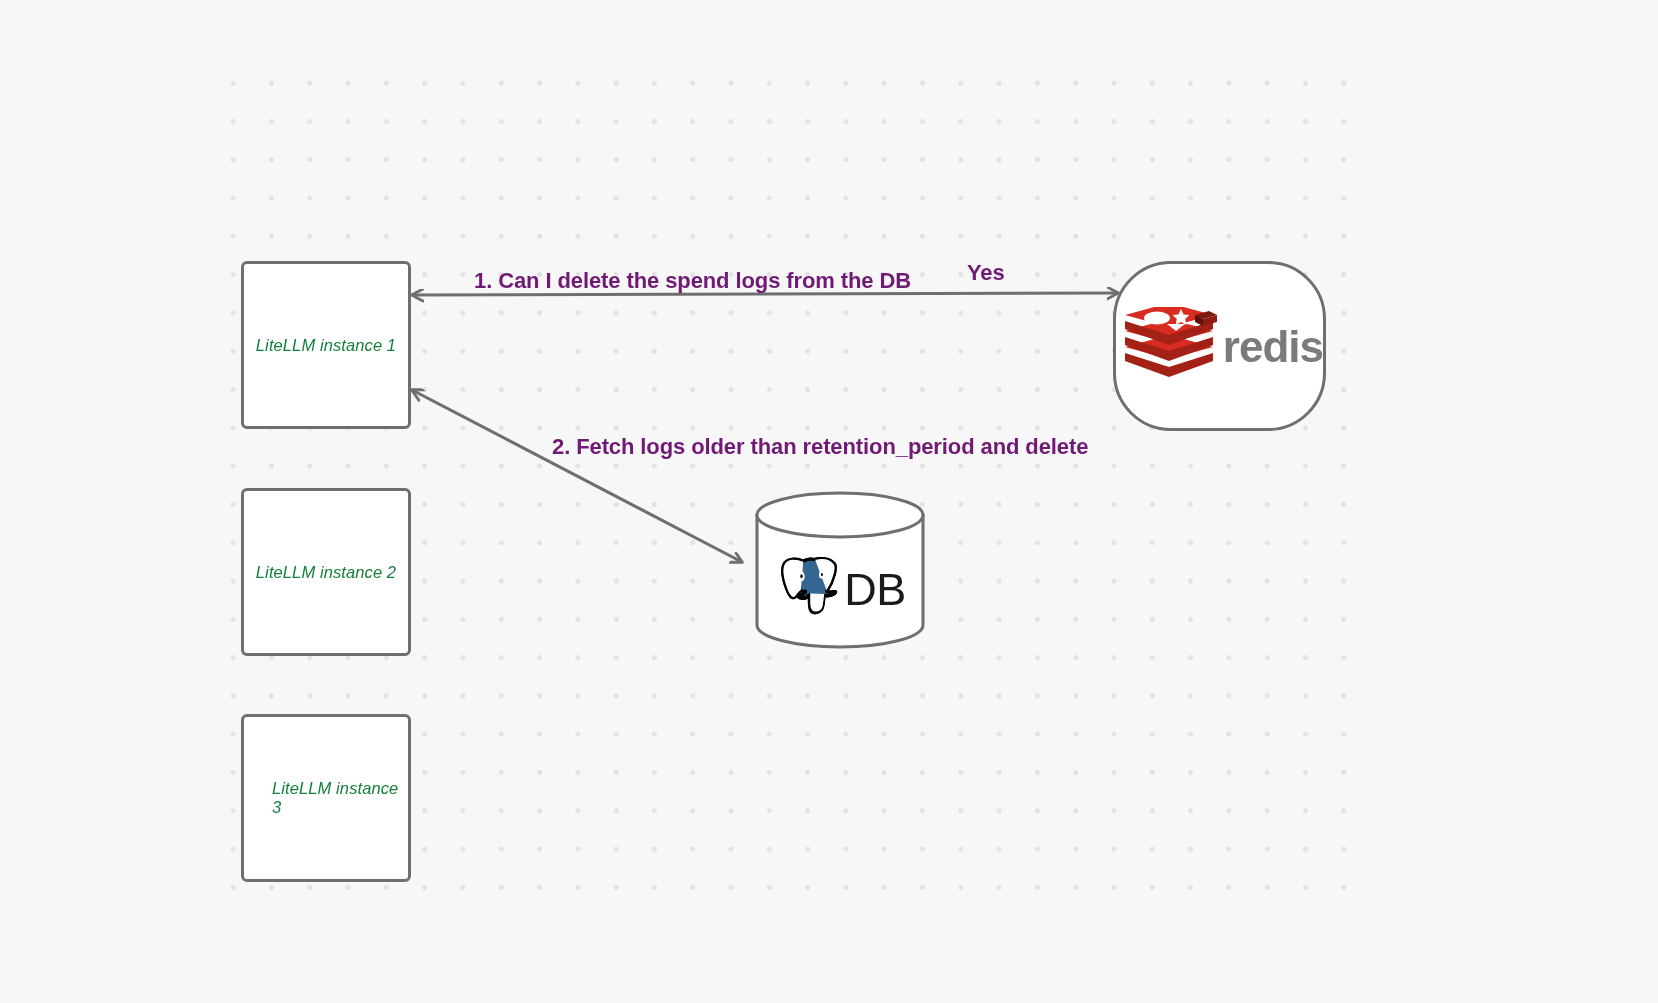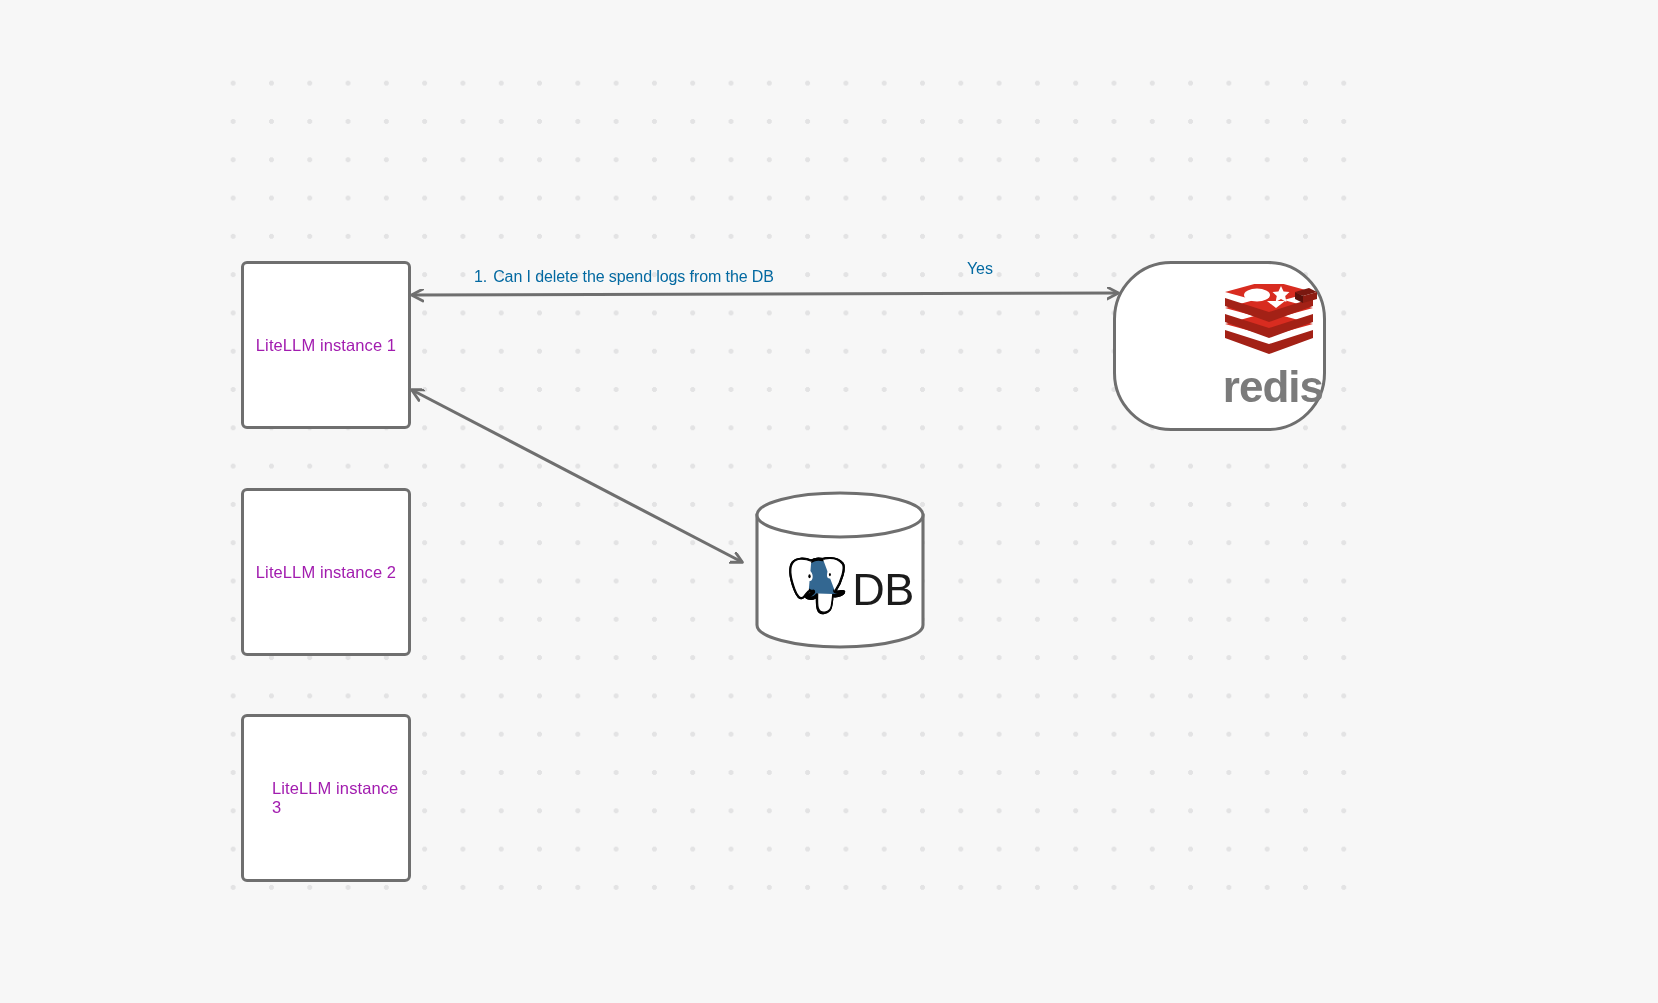--- a/index.html
+++ b/index.html
@@ -28,39 +28,39 @@
     position:absolute;
     background:#ffffff;
     border:3.2px solid #6f6f6f;
     border-radius:6px;
     display:flex;
     align-items:center;
     justify-content:center;
   }
   .node-label {
     font-size:16.5px;
-    color:#a21caf;
+    color:#15803d;
     font-family:"Liberation Sans", sans-serif;
     letter-spacing:0.1px;
+    font-style:italic;
   }
   .redis-node {
     position:absolute;
     background:#ffffff;
     border:3.2px solid #6f6f6f;
     border-radius:58px;
     display:flex;
-    flex-direction:column;
-    align-items:flex-end;
+    align-items:center;
     justify-content:center;
   }
   .edge-label {
     position:absolute;
-    font-size:16px;
-    font-weight:normal;
-    color:#0369a1;
+    font-size:22px;
+    font-weight:bold;
+    color:#701a75;
     white-space:nowrap;
     letter-spacing:-0.1px;
   }
   .edge-label .num { margin-right:6px; }
   svg.overlay { position:absolute; inset:0; width:1658px; height:1003px; pointer-events:none; }
 </style>
 </head>
 <body>
 
 <div id="canvas">
@@ -120,21 +120,21 @@
       </svg>
     </div>
     <div style="font-size:44px; font-weight:bold; color:#7b7b7b; letter-spacing:-1px; line-height:1; margin-top:2px;">redis</div>
   </div>
 
   <div style="position:absolute; left:754px; top:491px; width:172px; height:158px;">
     <svg width="172" height="158" viewBox="0 0 172 158" style="position:absolute; inset:0;">
       <path d="M3 24 L3 134 A83 22 0 0 0 169 134 L169 24 Z" fill="#ffffff" stroke="#6f6f6f" stroke-width="3.1"></path>
       <ellipse cx="86" cy="24" rx="83" ry="22" fill="#ffffff" stroke="#6f6f6f" stroke-width="3.1"></ellipse>
     </svg>
-    <div style="position:absolute; left:8px; top:52px; width:172px; height:92px; display:flex; align-items:center; justify-content:center; gap:2px;">
+    <div style="position:absolute; left:0; top:52px; width:172px; height:92px; display:flex; align-items:center; justify-content:center; gap:2px;">
       <svg width="68" height="68" viewBox="0 0 64 64">
         <g stroke="#000000" stroke-width="3.2" stroke-linecap="round" stroke-linejoin="round" fill="#336791">
           <path d="M46.5 41.2c.35-2.95.25-3.38 2.45-2.9l.56.05c1.69.08 3.9-.27 5.2-.87 2.79-1.3 4.45-3.46 1.69-2.89-6.28 1.3-6.72-.83-6.72-.83 6.64-9.85 9.41-22.35 7.02-25.4C50.2.63 38.9 4.2 38.71 4.3l-.06.01a22.8 22.8 0 0 0-4.28-.45c-2.9-.05-5.1.76-6.77 2.03 0 0-20.16-8.3-19.22 10.45.2 3.99 5.72 30.2 12.3 22.28 2.4-2.9 4.73-5.35 4.73-5.35 1.17.78 2.58 1.18 4.06 1.03l.11-.1a4.5 4.5 0 0 0 .05.82c-1.73 1.93-1.22 2.27-4.68 2.98-3.5.72-1.44 2-.1 2.34 1.62.4 5.37.98 7.9-2.56l-.1.4c.67.54.63 3.87.72 6.25.1 2.38.26 4.6.75 5.9.48 1.3 1.06 4.67 5.57 3.7 3.77-.8 6.65-1.97 6.92-12.8"></path>
           <path d="M56.4 34.6c-6.28 1.29-6.72-.84-6.72-.84 6.64-9.85 9.41-22.35 7.02-25.4C50.2.63 38.9 4.2 38.71 4.3l-.06.01a22.8 22.8 0 0 0-4.28-.45c-2.9-.05-5.1.76-6.77 2.03 0 0-20.16-8.3-19.22 10.45.2 3.99 5.72 30.2 12.3 22.28 2.4-2.9 4.73-5.35 4.73-5.35 1.17.78 2.58 1.18 4.06 1.03l.11-.1a4.5 4.5 0 0 0 .05.82c-1.73 1.93-1.22 2.27-4.68 2.98-3.5.72-1.44 2-.1 2.34 1.62.4 5.37.98 7.9-2.56l-.1.4c.67.54 1.14 3.5 1.06 6.18-.08 2.69-.13 4.53.4 5.98.54 1.44 1.07 4.67 5.58 3.7 3.77-.8 5.72-2.9 6-6.42.2-2.5.63-2.13.66-4.37l.35-1.06c.4-3.37.07-4.45 2.39-3.95l.56.05c1.69.08 3.9-.27 5.2-.87 2.79-1.3 4.45-3.46 1.69-2.89z"></path>
         </g>
         <g fill="#ffffff" stroke="#000000" stroke-width="1.1">
           <path d="M33.6 36.2c-.17 6.2.04 12.45.64 13.97.6 1.52 1.88 4.47 6.39 3.5 3.77-.8 5.14-2.37 5.73-5.84.44-2.56 1.29-9.66 1.4-11.11"></path>
           <path d="M27.55 5.8S7.37-2.44 8.3 16.31c.2 3.99 5.72 30.2 12.3 22.28 2.4-2.9 4.58-5.17 4.58-5.17"></path>
           <path d="M38.66 4.24c-.7.22 11.22-4.36 17.99 4.1 2.4 3.05-.38 15.55-7.02 25.4"></path>
         </g>
@@ -152,14 +152,17 @@
   </div>
 
   <div class="edge-label" style="left:474px; top:268px;">
     <span class="num">1.</span><span>Can I delete the spend logs from the DB</span>
   </div>
 
   <div class="edge-label" style="left:967px; top:260px;">
     <span>Yes</span>
   </div>
 
+  <div class="edge-label" style="left:552px; top:434px;">
+    <span class="num">2.</span><span>Fetch logs older than retention_period and delete</span>
+  </div>
 
 </div>
 
 </body></html>

